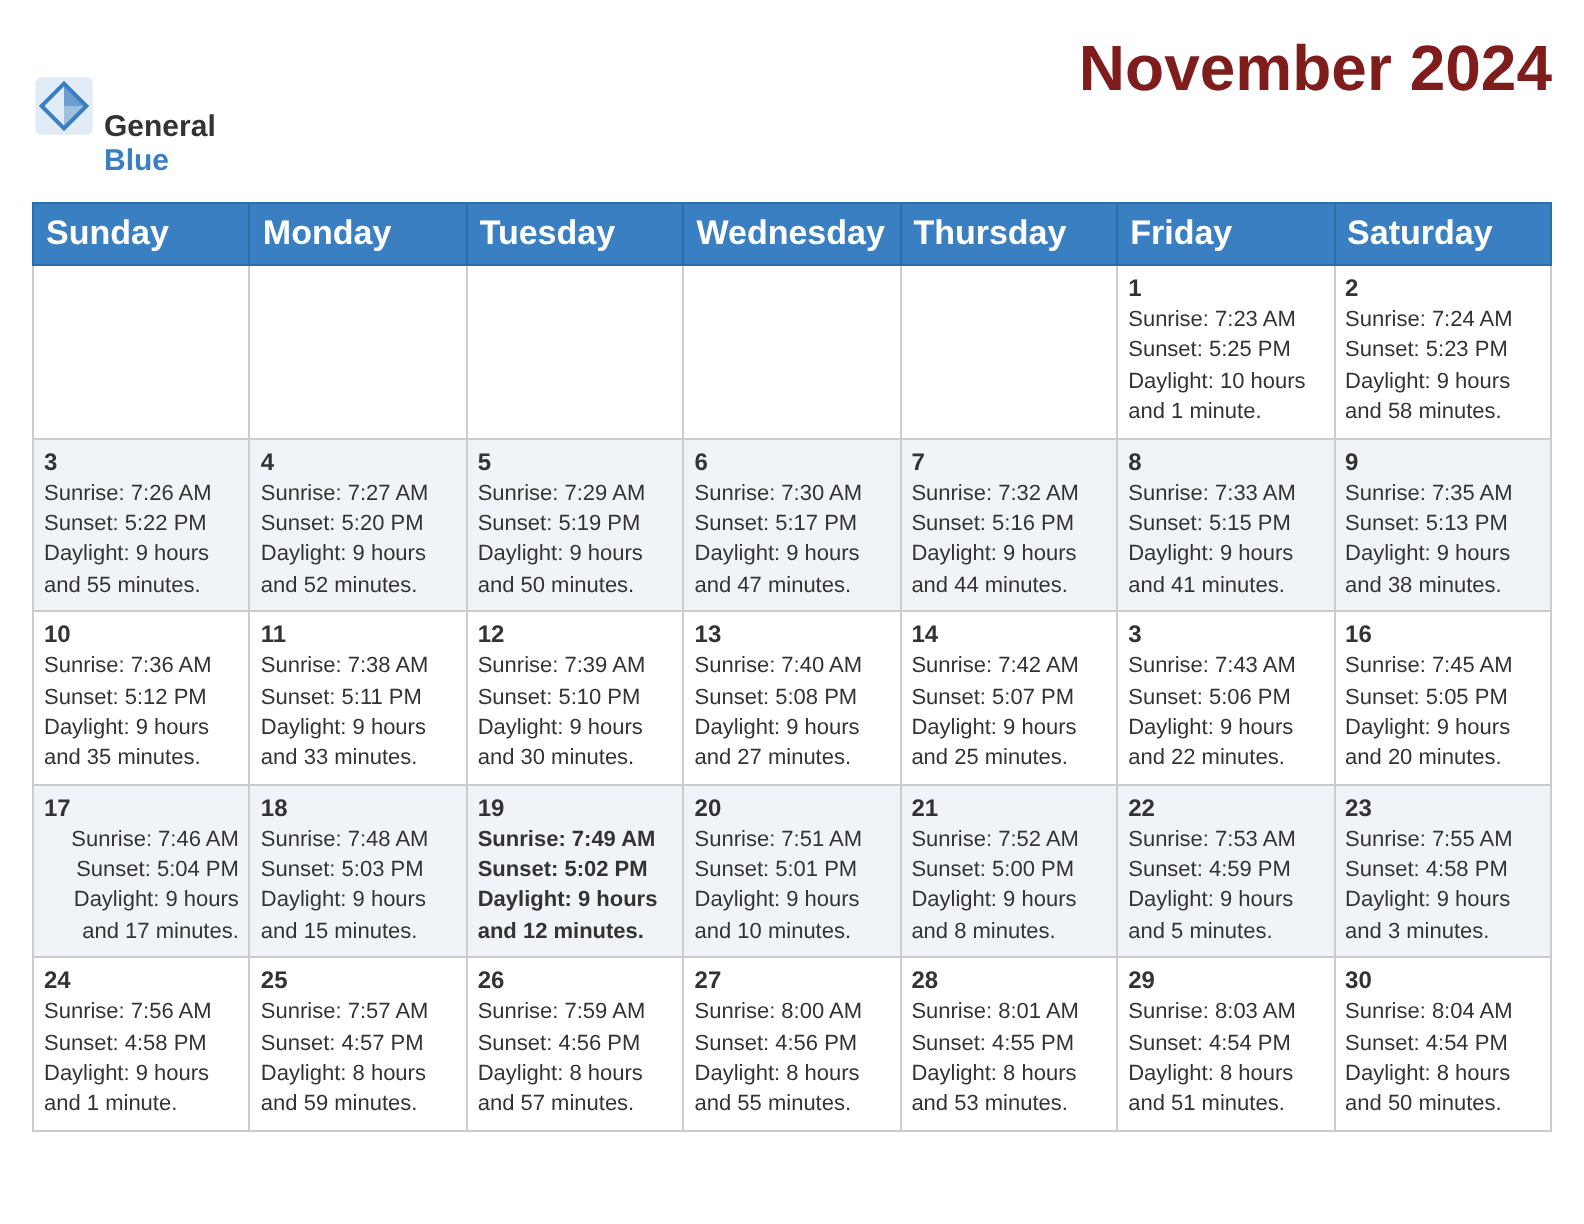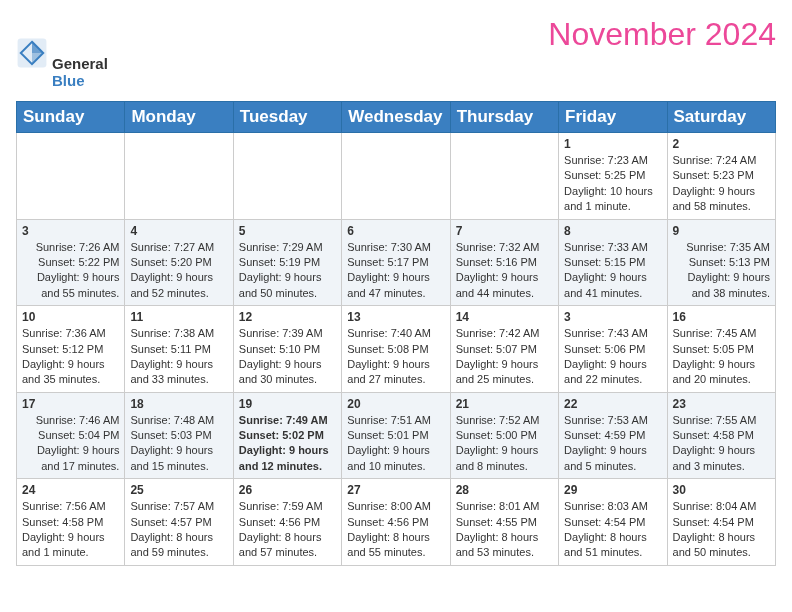--- a/index.html
+++ b/index.html
@@ -39,22 +39,22 @@
     }
     .logo-icon {
       width: 32px;
       height: 32px;
     }
     .title-block {
       text-align: right;
     }
     .month-title {
       font-size: 32px;
-      font-weight: normal;
-      color: #ec4899;
+      font-weight: bold;
+      color: #7f1d1d;
     }
     .location {
       font-size: 14px;
       color: #555;
     }
     .calendar {
       width: 100%;
       border-collapse: collapse;
     }
     .calendar th {
@@ -148,21 +148,21 @@
           <span class="day-number">2</span>
           <div class="day-info" style="white-space: pre-line;">Sunrise: 7:24 AM
 Sunset: 5:23 PM
 Daylight: 9 hours
 and 58 minutes.</div>
         </td>
       </tr>
       <tr>
         <td>
           <span class="day-number">3</span>
-          <div class="day-info" style="white-space: pre-line; text-align: right;">Sunrise: 7:26 AM
+          <div class="day-info" style="white-space: pre-line;">Sunrise: 7:26 AM
 Sunset: 5:22 PM
 Daylight: 9 hours
 and 55 minutes.</div>
         </td>
         <td>
           <span class="day-number">4</span>
           <div class="day-info" style="white-space: pre-line;">Sunrise: 7:27 AM
 Sunset: 5:20 PM
 Daylight: 9 hours
 and 52 minutes.</div>
@@ -190,21 +190,21 @@
         </td>
         <td>
           <span class="day-number">8</span>
           <div class="day-info" style="white-space: pre-line;">Sunrise: 7:33 AM
 Sunset: 5:15 PM
 Daylight: 9 hours
 and 41 minutes.</div>
         </td>
         <td>
           <span class="day-number">9</span>
-          <div class="day-info" style="white-space: pre-line; text-align: right;">Sunrise: 7:35 AM
+          <div class="day-info" style="white-space: pre-line;">Sunrise: 7:35 AM
 Sunset: 5:13 PM
 Daylight: 9 hours
 and 38 minutes.</div>
         </td>
       </tr>
       <tr>
         <td>
           <span class="day-number">10</span>
           <div class="day-info" style="white-space: pre-line;">Sunrise: 7:36 AM
 Sunset: 5:12 PM

